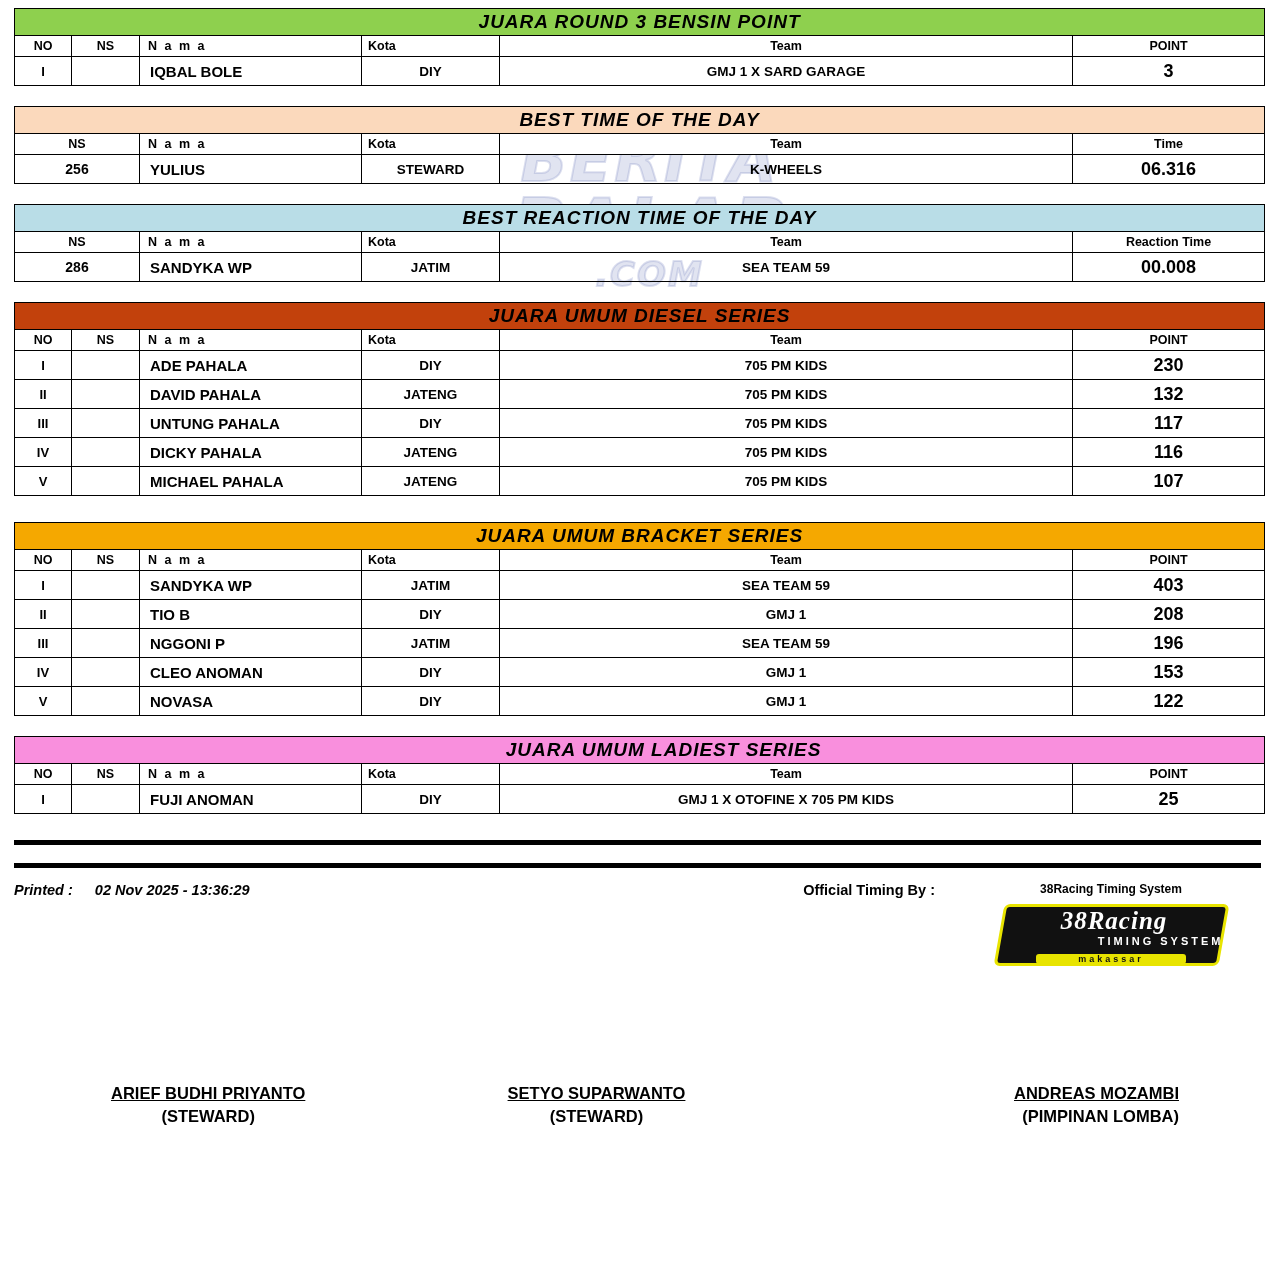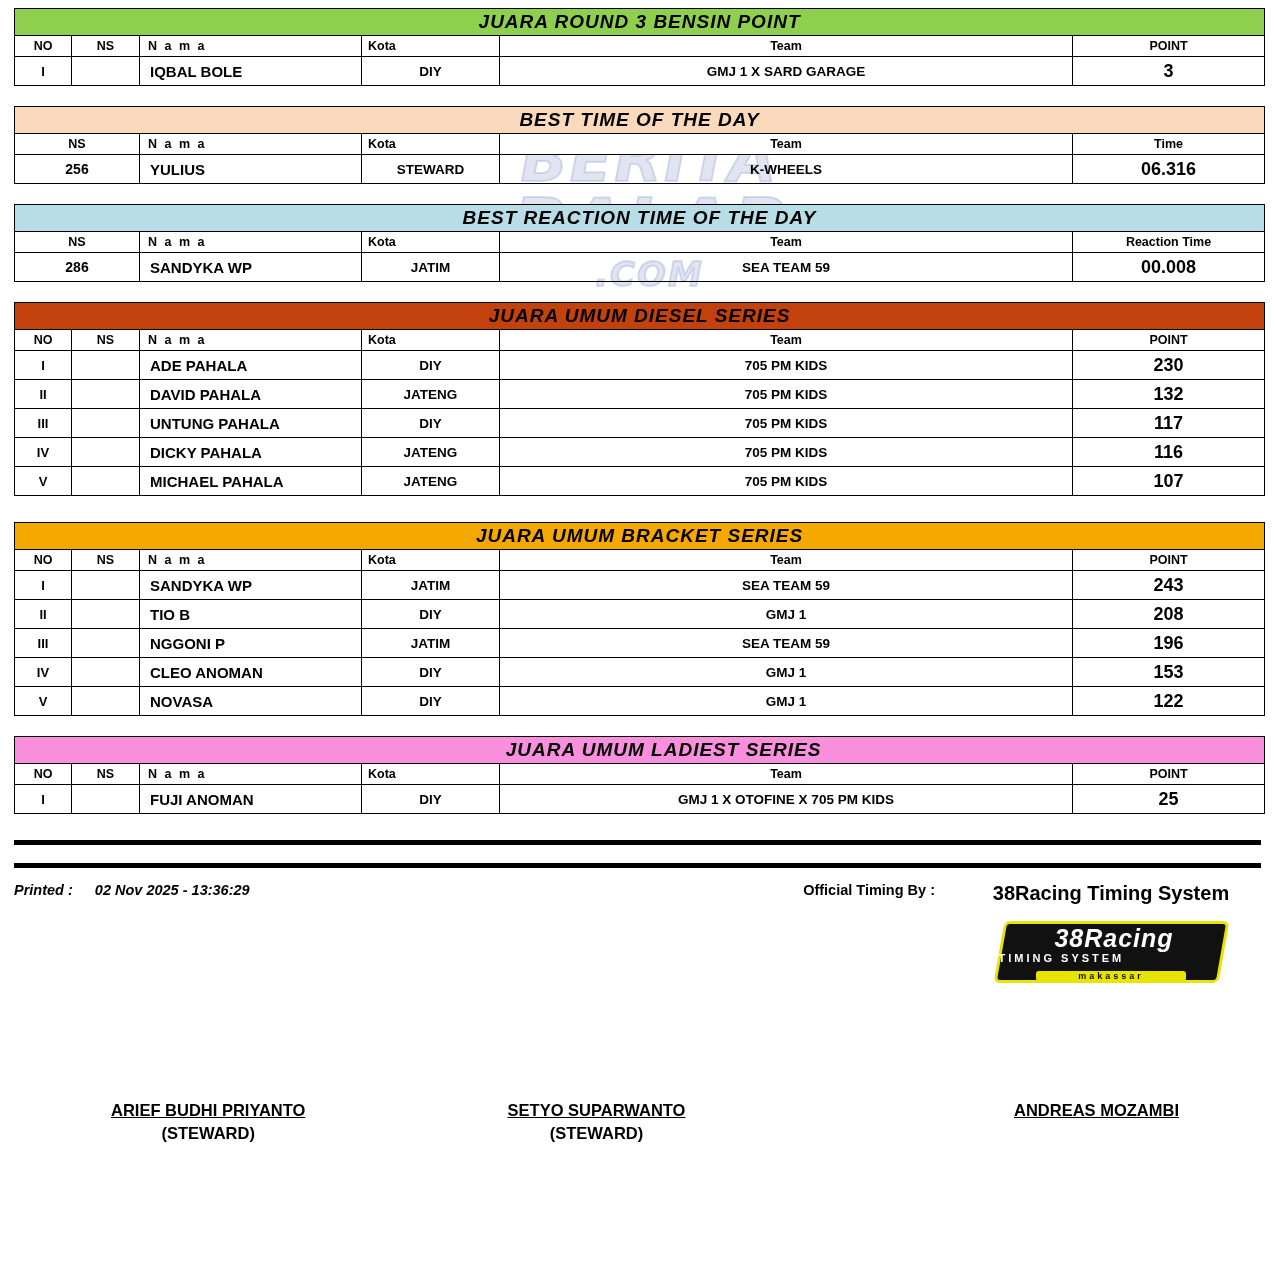--- a/index.html
+++ b/index.html
@@ -144,54 +144,54 @@
   .official {
     margin-left: auto;
     padding-right: 26px;
     white-space: nowrap;
   }
   .timing-brand {
     width: 300px;
     text-align: center;
   }
   .timing-brand .brandname {
-    font-size: 20px;
-    font-weight: bold;
-    margin-bottom: 16px;
+    font-size: 12px;
+    font-weight: bold;
+    margin-bottom: 8px;
     text-align: center;
   }
   .logo {
     width: 225px;
     height: 62px;
     margin: 0 auto;
     position: relative;
   }
   .logo .shape {
     position: absolute;
     inset: 0;
     background: #111;
     border: 3px solid #e8e400;
     border-radius: 6px;
     transform: skewX(-10deg);
   }
   .logo .t1 {
     position: absolute;
     top: 3px; left: 6px; right: 0;
     text-align: center;
-    font-family: Liberation Sans, sans-serif;
+    font-family: Liberation Serif, serif;
     font-size: 25px;
     font-weight: bold;
     font-style: italic;
     color: #ffffff;
     letter-spacing: 1px;
   }
   .logo .t2 {
     position: absolute;
     top: 31px; left: 0; right: 0;
-    text-align: left;
+    text-align: right;
     font-size: 11px;
     font-weight: bold;
     color: #ffffff;
     letter-spacing: 3px;
   }
   .logo .t3 {
     position: absolute;
     bottom: 2px; left: 50%;
     transform: translateX(-50%);
     width: 150px;
@@ -408,21 +408,21 @@
               <td class="c-kota">Kota</td>
               <td class="c-team">Team</td>
               <td class="c-pt">POINT</td>
             </tr>
             <tr class="row">
               <td class="c-no">I</td>
               <td class="c-ns"></td>
               <td class="c-nama">SANDYKA WP</td>
               <td class="c-kota">JATIM</td>
               <td class="c-team">SEA TEAM 59</td>
-              <td class="c-pt">243</td>
+              <td class="c-pt">403</td>
             </tr>
             <tr class="row">
               <td class="c-no">II</td>
               <td class="c-ns"></td>
               <td class="c-nama">TIO B</td>
               <td class="c-kota">DIY</td>
               <td class="c-team">GMJ 1</td>
               <td class="c-pt">208</td>
             </tr>
             <tr class="row">
@@ -512,17 +512,18 @@
       <div class="sig left">
         <div class="name">ARIEF BUDHI PRIYANTO</div>
         <div class="role">(STEWARD)</div>
       </div>
       <div class="sig center">
         <div class="name">SETYO SUPARWANTO</div>
         <div class="role">(STEWARD)</div>
       </div>
       <div class="sig right">
         <div class="name">ANDREAS MOZAMBI</div>
+        <div class="role">(PIMPINAN LOMBA)</div>
       </div>
     </div>
 
   </div>
 </div>
 
 </body></html>

